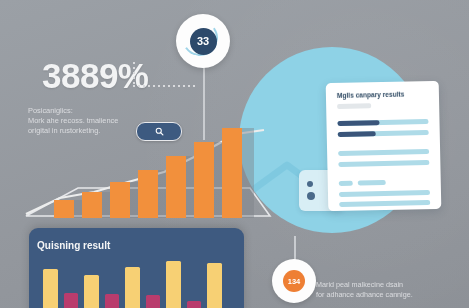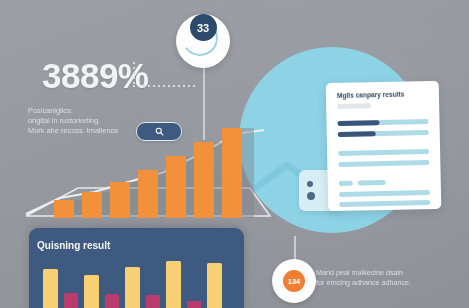--- a/index.html
+++ b/index.html
@@ -114,20 +114,21 @@
   .badge-33 {
     position: absolute;
     left: 176px;
     top: 14px;
     width: 54px;
     height: 54px;
     border-radius: 50%;
     background: #fdfdfd;
     box-shadow: 0 2px 6px rgba(0,0,0,0.16);
     display: flex;
+    align-items: center;
     justify-content: center;
   }
   .badge-33 .inner {
     position: relative;
     width: 27px;
     height: 27px;
     border-radius: 50%;
     background: #2d4a6b;
     display: flex;
     align-items: center;
@@ -178,21 +179,21 @@
     display: flex;
     align-items: center;
     justify-content: center;
     color: #fff;
     font-size: 7.5px;
     font-weight: bold;
   }
   .badge-caption {
     position: absolute;
     left: 316px;
-    top: 268px;
+    top: 280px;
     width: 140px;
     font-size: 7.2px;
     line-height: 9.8px;
     color: #e4e5e8;
     opacity: 0.88;
     filter: blur(0.35px);
   }
   
   .orange-chart {
     position: absolute;
@@ -349,22 +350,22 @@
       </g>
     </svg>
   </div>
 
   <div class="stat-big">3889%</div>
   <div class="dotted-leader"></div>
   <div class="dotted-vert"></div>
 
   <div class="blurb">
     <div>Posicaniglics:</div>
+    <div>Mork ahe recoss. tmalience</div>
     <div>origital in rustorketing.</div>
-    <div>Mork ahe recoss. tmalience</div>
   </div>
 
   <div class="search-pill">
     <svg width="9" height="9" viewBox="0 0 12 12">
       <circle cx="5" cy="5" r="3.4" fill="none" stroke="#ffffff" stroke-width="1.4"></circle>
       <line x1="7.5" y1="7.5" x2="10.5" y2="10.5" stroke="#ffffff" stroke-width="1.6" stroke-linecap="round"></line>
     </svg>
   </div>
 
   <div class="badge-stem"></div>
@@ -372,21 +373,21 @@
     <div class="arc"></div>
     <div class="inner">33</div>
   </div>
 
   <div class="badge-stem2"></div>
   <div class="badge-134">
     <div class="inner">134</div>
   </div>
   <div class="badge-caption">
     <div>Marid peal malkecine dsain</div>
-    <div>for erncing adhance adhance.</div>
+    <div>for adhance adhance cannige.</div>
   </div>
 
   <div class="mini-card">
     <div class="mini-dot" style="left:8px;top:11px;width:6px;height:6px;"></div>
     <div class="mini-dot" style="left:8px;top:22px;width:8px;height:8px;"></div>
     <div class="mini-num">2</div>
   </div>
 
   <div class="doc-card">
     <div class="doc-title">Mglls canpary results</div>

